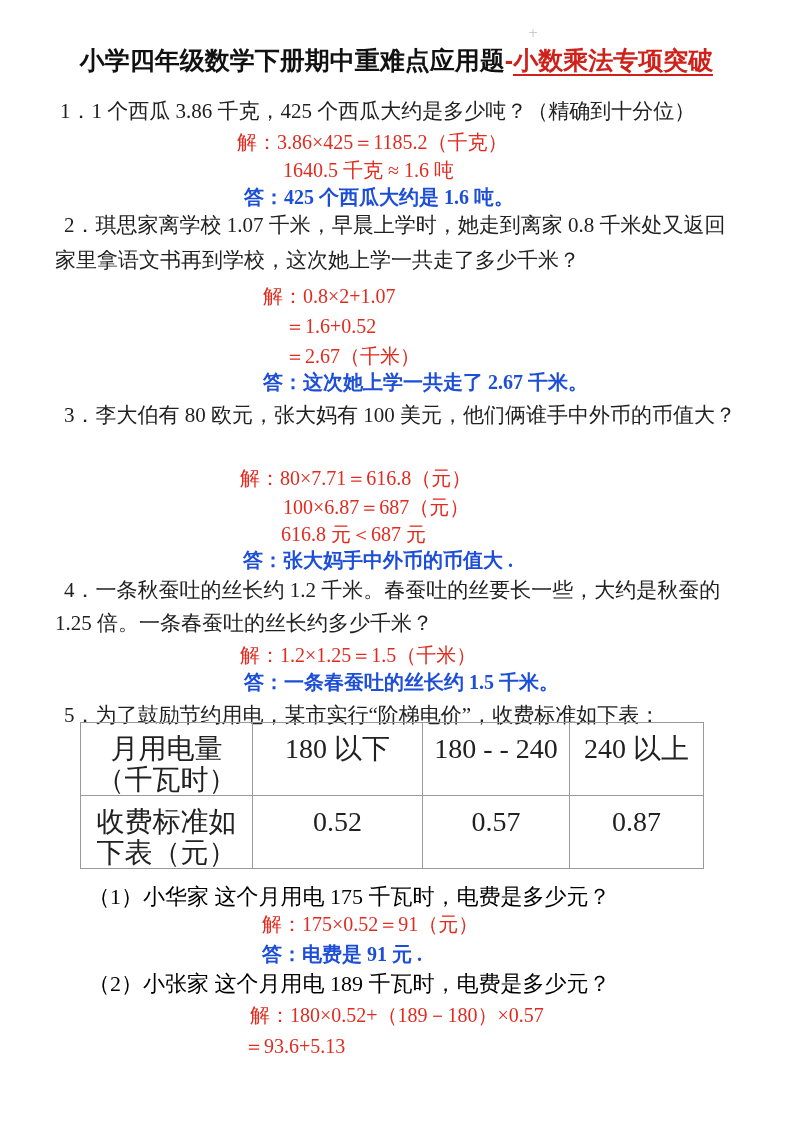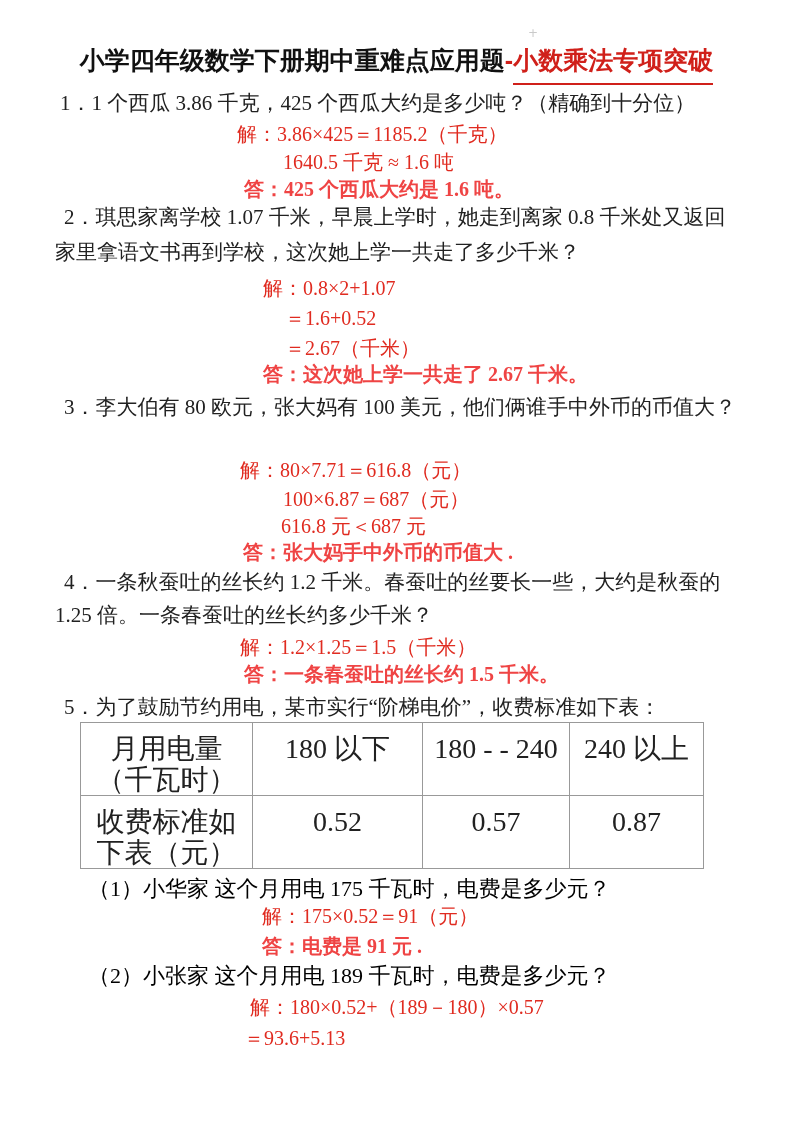--- a/index.html
+++ b/index.html
@@ -5,36 +5,36 @@
   html, body { margin:0; padding:0; background:#ffffff; }
   .page {
     position: relative;
     width: 793px;
     height: 1122px;
     background: #ffffff;
     overflow: hidden;
     font-family: "Liberation Serif", "DejaVu Serif", serif;
     color: #212121;
   }
-  .ln { position: absolute; white-space: nowrap; line-height: 1.25; }
+  .ln { position: absolute; white-space: nowrap; line-height: 1.25; margin-top: 8px; }
   .q   { font-size: 21px; color: #212121; }
   .sub { font-size: 22px; color: #000000; }
   .sol { font-size: 20px; color: #e02b20; }
-  .ans { font-size: 20px; color: #ef4444; font-weight: bold; }
+  .ans { font-size: 20px; color: #1d4ed8; font-weight: bold; }
   .title {
     position: absolute;
     top: 44px; left: 0; width: 100%;
     text-align: center;
     font-size: 25px;
     font-weight: bold;
     color: #111111;
     font-family: "Liberation Sans", "DejaVu Sans", sans-serif;
   }
   .title .dash { color: #d0201a; }
-  .title .hl   { color: #d0201a; border-bottom: 2px solid #d0201a; padding-bottom: 9px; }
+  .title .hl   { color: #d0201a; border-bottom: 2px solid #d0201a; padding-bottom: 0; }
   .rate-table {
     position: absolute;
     top: 722px; left: 80px;
     width: 623px;
     border-collapse: collapse;
     table-layout: fixed;
   }
   .rate-table td {
     border: 1px solid #999999;
     text-align: center;

